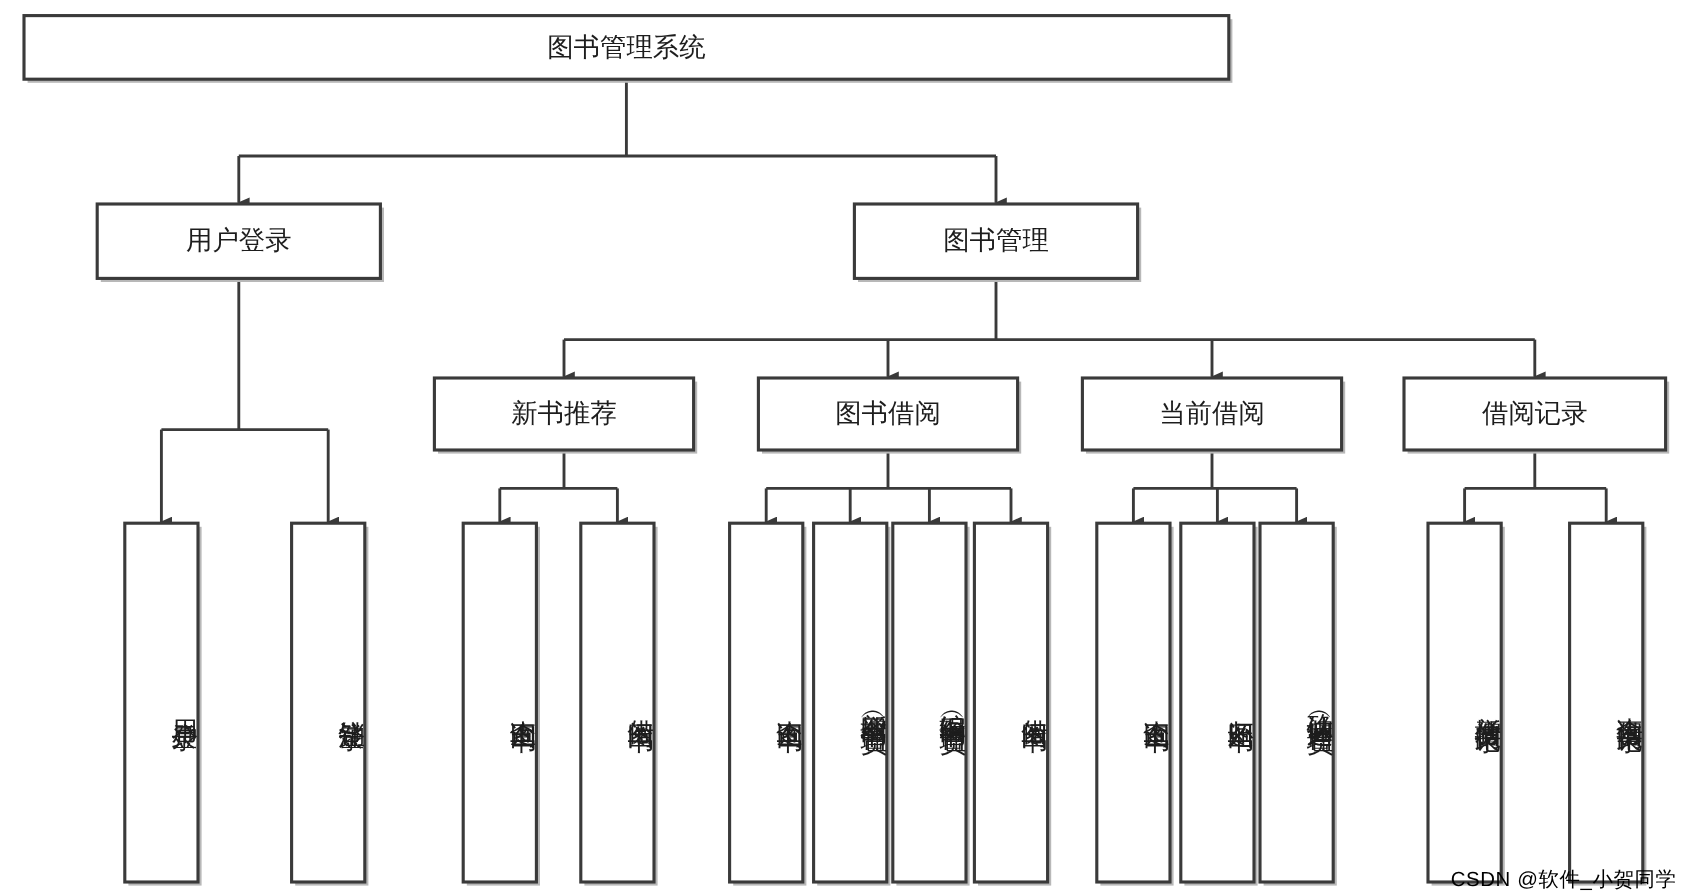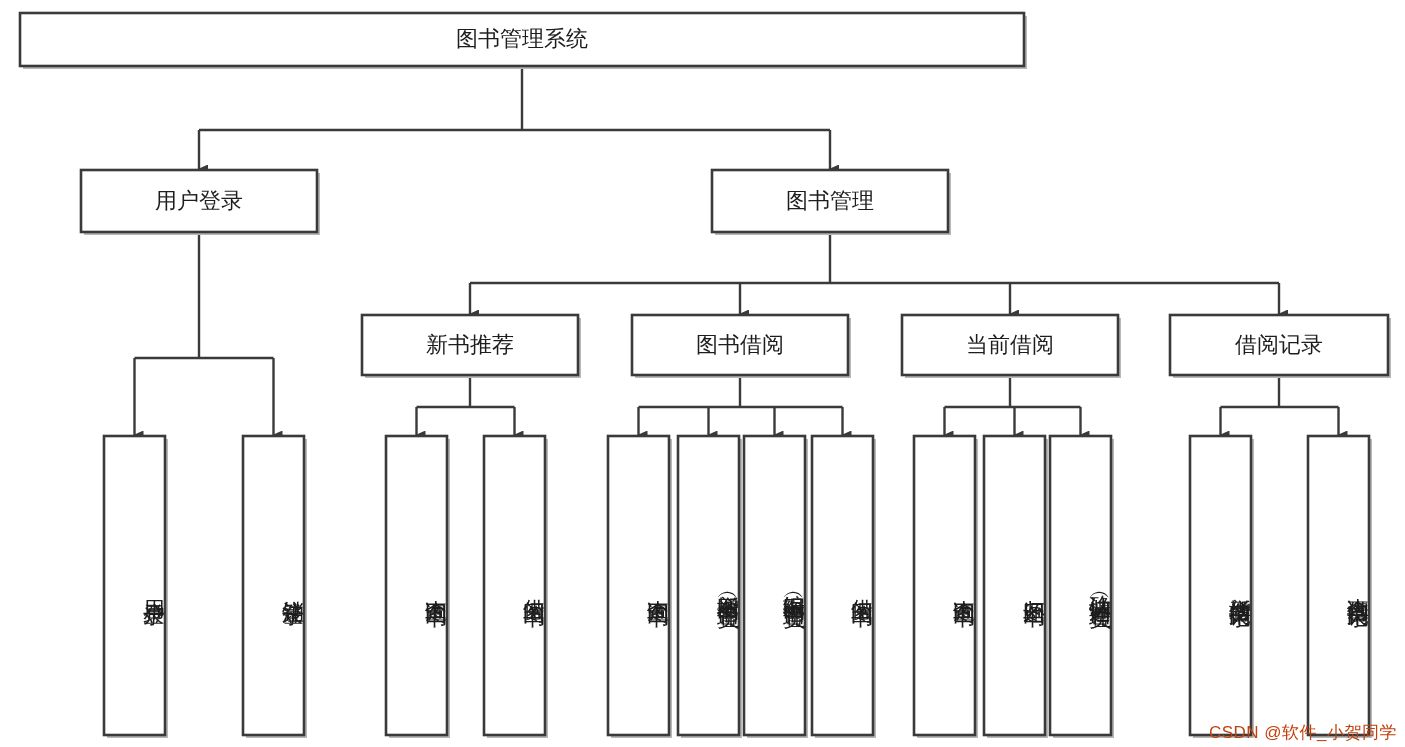--- a/index.html
+++ b/index.html
@@ -62,21 +62,21 @@
     align-items: flex-start;
     justify-content: center;
     pointer-events: none;
   }
   .watermark {
     position: absolute;
     right: 8px;
     bottom: 3px;
     font-family: "Liberation Sans", "DejaVu Sans", sans-serif;
     font-size: 17px;
-    color: #c2410c;
+    color: #000000;
     letter-spacing: 0.5px;
     white-space: nowrap;
   }
 </style>
 </head>
 <body>
 
 <div id="diagram-root">
 
   <svg id="flow" viewBox="0 0 1405 747">

